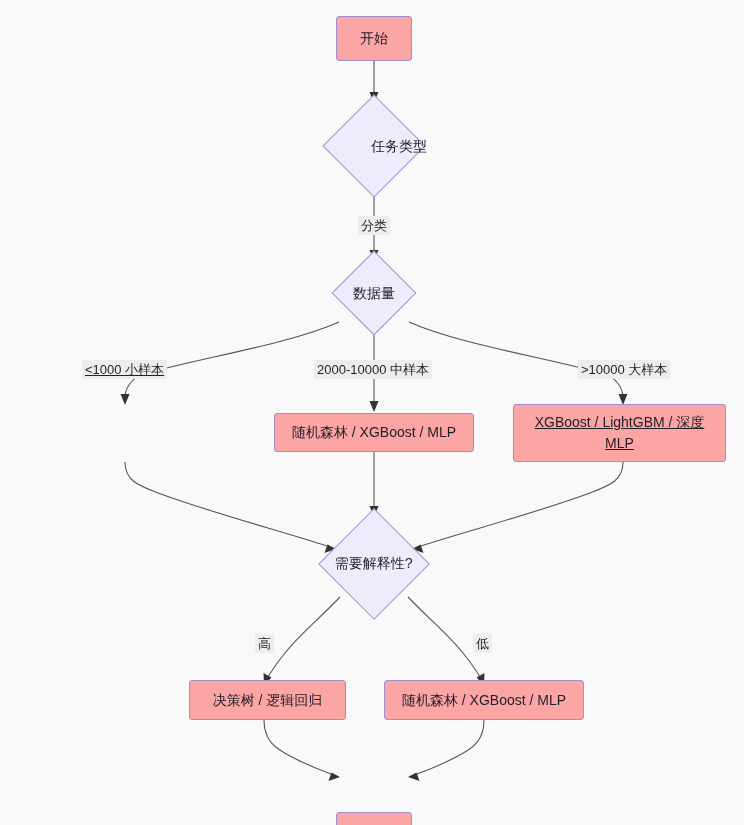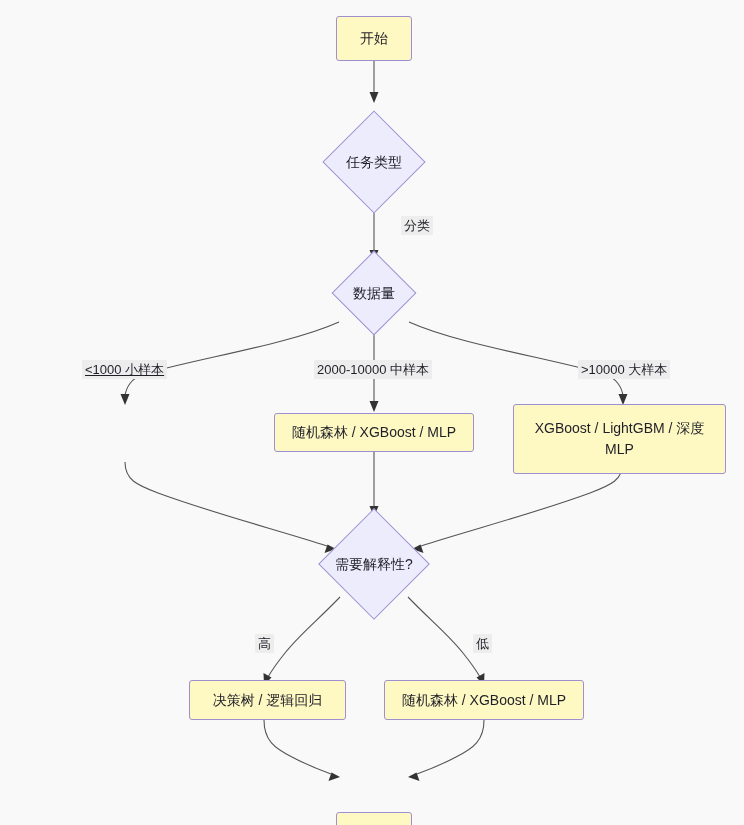--- a/index.html
+++ b/index.html
@@ -31,21 +31,21 @@
     stroke: #555555;
     stroke-width: 1.1px;
   }
   .arrow-head {
     fill: #333333;
     stroke: none;
   }
   .node {
     position: absolute;
     box-sizing: border-box;
-    background: #fef9c3;
+    background: #fca5a5;
     border: 1.4px solid #9d8fd0;
     border-radius: 3px;
     display: flex;
     align-items: center;
     justify-content: center;
     text-align: center;
     color: #1f1f28;
     font-size: 14px;
     line-height: 21px;
     padding: 4px 8px;
@@ -129,58 +129,58 @@
     <polygon class="arrow-head" points="340,777 328.5,781 331.5,772.5"></polygon>
 
     <path class="edge-path" d="M 484 720 C 484 740 474 748 456 757 C 441 765 428 770 417 774"></path>
     <polygon class="arrow-head" points="408,777 419.5,781 416.5,772.5"></polygon>
   </svg>
 
   <div class="node" style="left:336px; top:16px; width:76px; height:45px;">
     <span class="node-label">开始</span>
   </div>
 
-  <div class="diamond-wrap" style="left:321px; top:112px; width:106px; height:100px;">
+  <div class="diamond-wrap" style="left:321px; top:96px; width:106px; height:100px;justify-content:flex-end;">
     <div class="diamond-shape" style="width:71px; height:71px;"></div>
     <span class="diamond-text">任务类型</span>
   </div>
 
   <div class="diamond-wrap" style="left:328px; top:253px; width:92px; height:80px;">
     <div class="diamond-shape" style="width:58px; height:58px;"></div>
     <span class="diamond-text">数据量</span>
   </div>
 
 
   <div class="node" style="left:274px; top:413px; width:200px; height:39px;">
     <span class="node-label">随机森林 / XGBoost / MLP</span>
   </div>
 
-  <div class="node" style="left:513px; top:404px; width:213px; height:70px;">
+  <div class="node" style="left:513px; top:404px; width:213px; height:58px;text-decoration:underline;">
     <span class="node-label">XGBoost / LightGBM / 深度
 MLP</span>
   </div>
 
-  <div class="diamond-wrap" style="left:306px; top:509px; width:136px; height:110px;">
+  <div class="diamond-wrap" style="left:306px; top:509px; width:136px; height:110px;font-family:Liberation Mono, monospace;">
     <div class="diamond-shape" style="width:77px; height:77px;"></div>
     <span class="diamond-text">需要解释性?</span>
   </div>
 
   <div class="node" style="left:189px; top:680px; width:157px; height:40px;">
     <span class="node-label">决策树 / 逻辑回归</span>
   </div>
 
   <div class="node" style="left:384px; top:680px; width:200px; height:40px;">
     <span class="node-label">随机森林 / XGBoost / MLP</span>
   </div>
 
   <div class="node" style="left:336px; top:765px; width:76px; height:44px;margin-top:47px;">
     <span class="node-label">选择</span>
   </div>
 
-  <div class="edge-label" style="left:358px; top:216px;margin-left:43px;">分类</div>
+  <div class="edge-label" style="left:358px; top:216px;">分类</div>
 
   <div class="edge-label" style="left:82px; top:360px;text-decoration:underline;">&lt;1000 小样本</div>
 
   <div class="edge-label" style="left:314px; top:360px;">2000-10000 中样本</div>
 
   <div class="edge-label" style="left:578px; top:360px;">&gt;10000 大样本</div>
 
   <div class="edge-label" style="left:255px; top:634px;">高</div>
 
   <div class="edge-label" style="left:473px; top:634px;">低</div>

